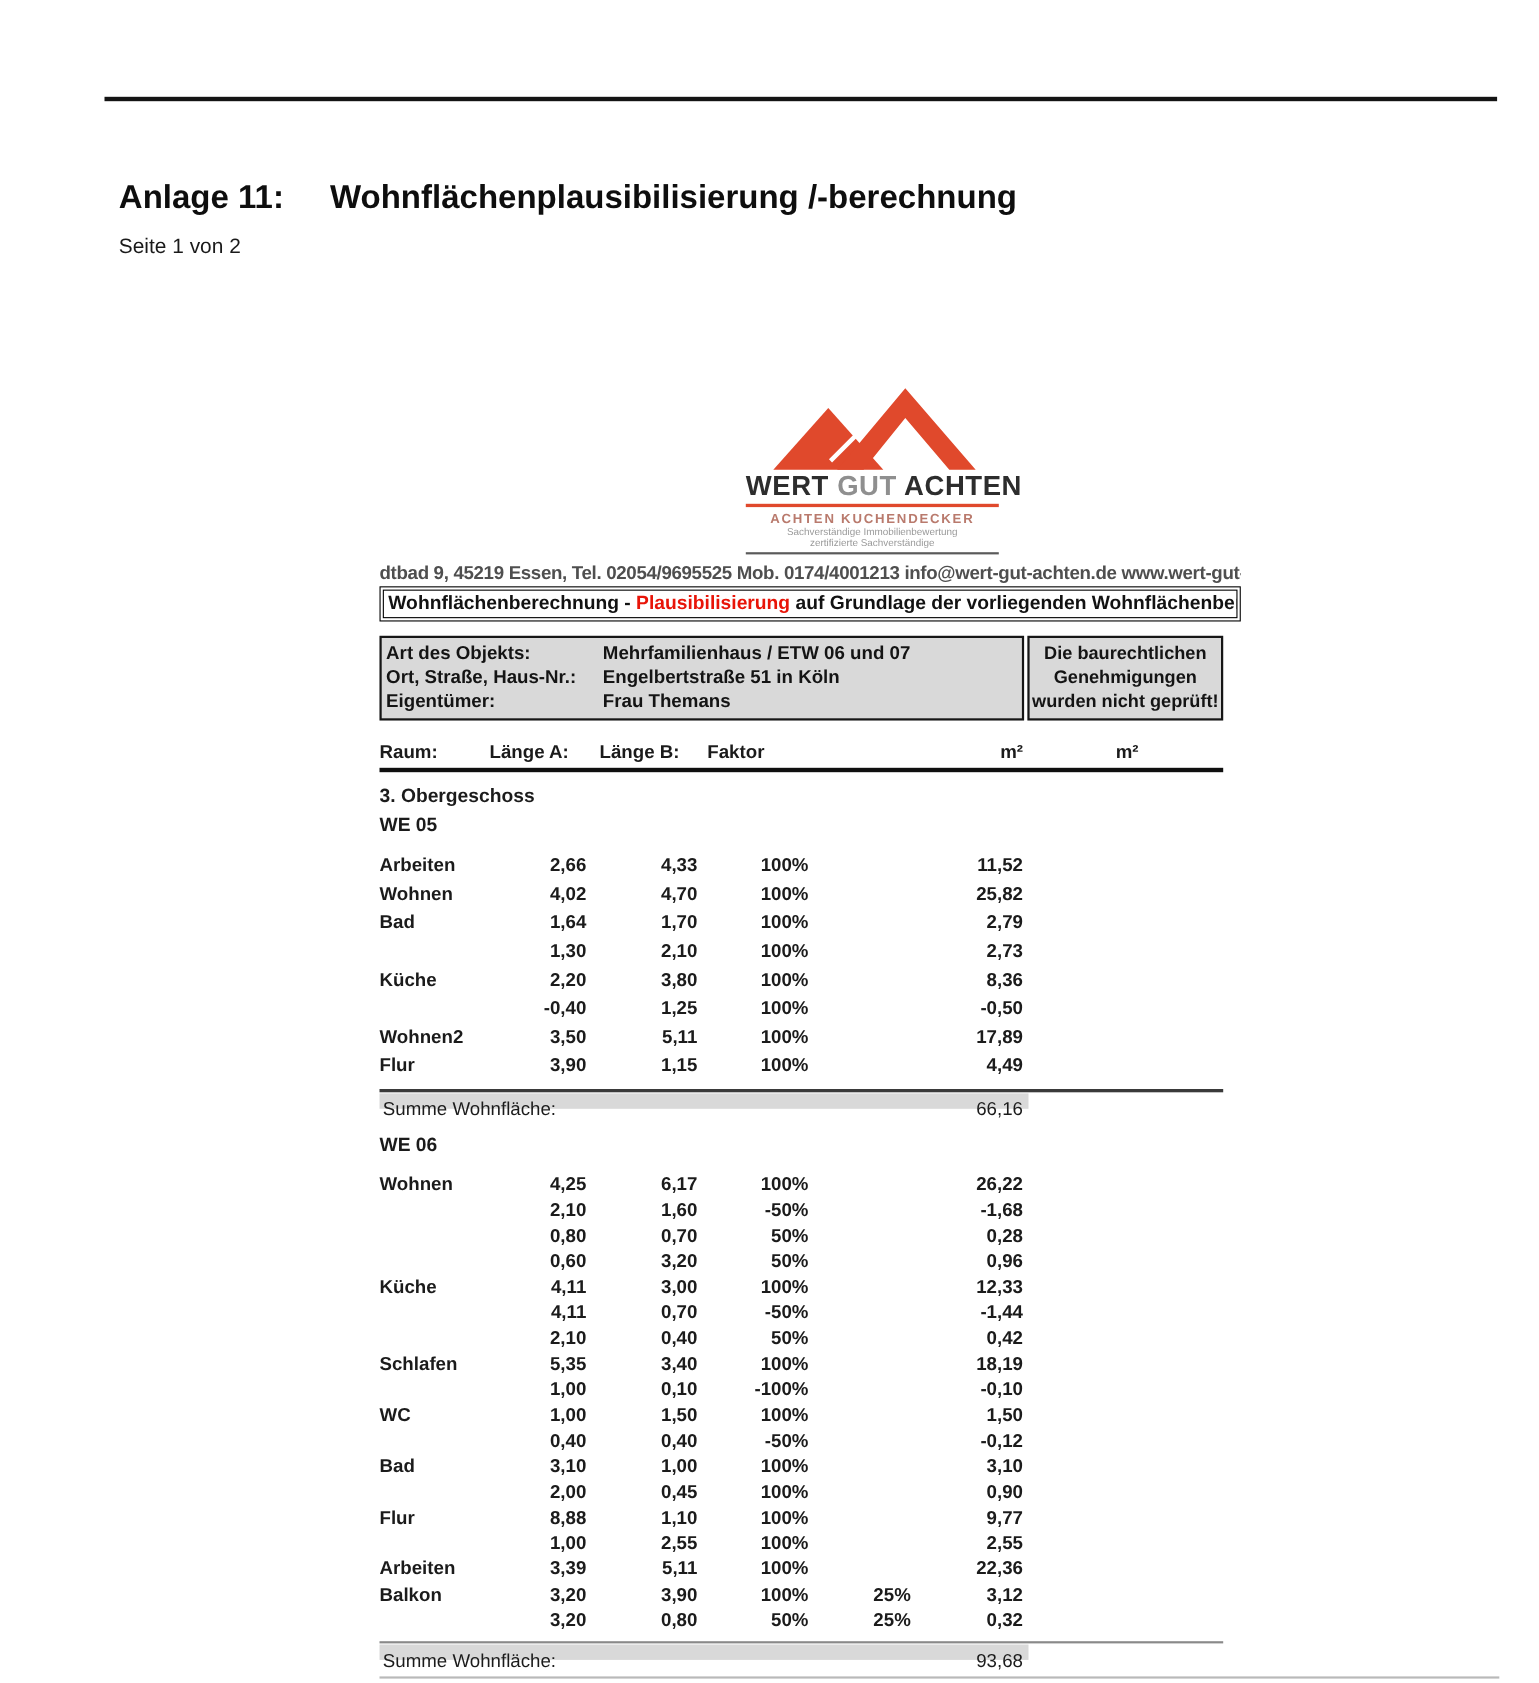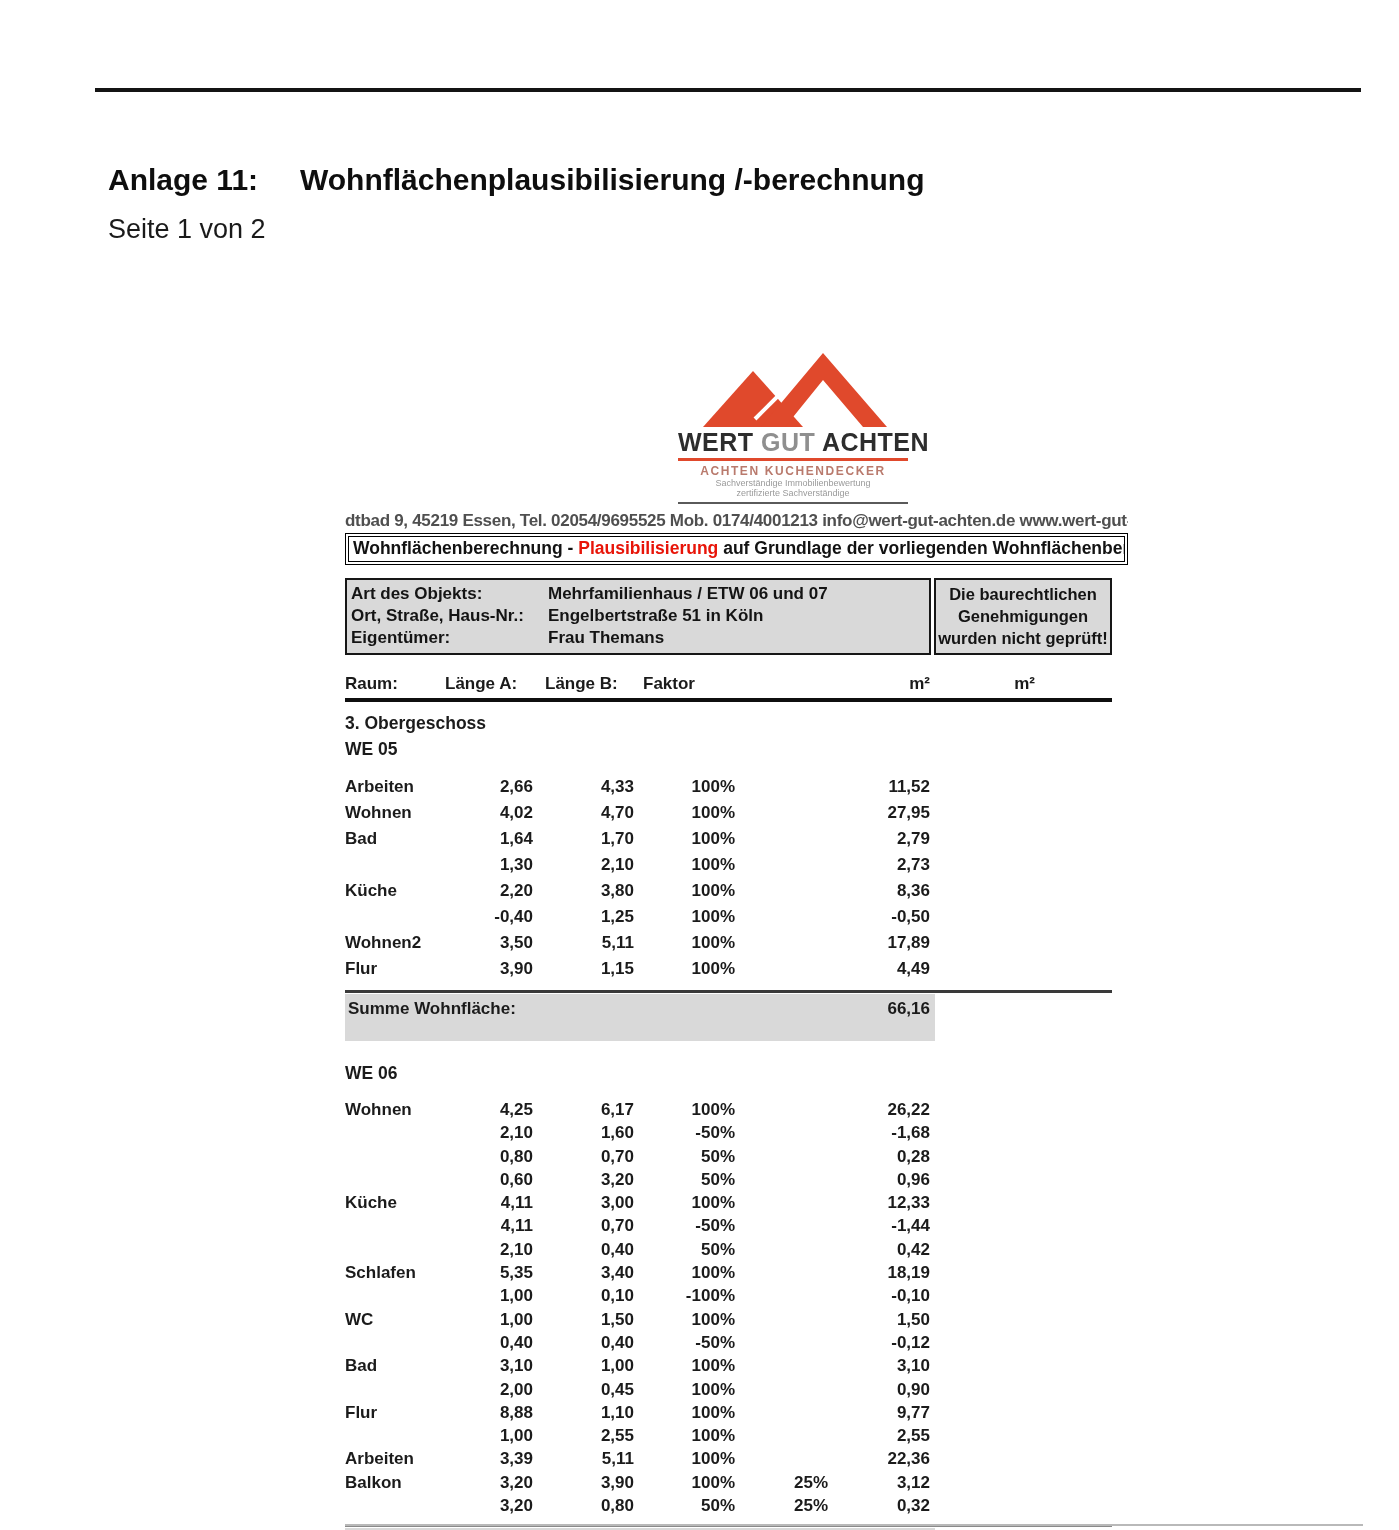--- a/index.html
+++ b/index.html
@@ -5,21 +5,21 @@
   html,body{margin:0;padding:0;background:#ffffff;}
   body{
     width:1399px;height:1530px;position:relative;overflow:hidden;
     font-family:"Liberation Sans", sans-serif;color:#1c1c1c;
   }
   .top-rule{position:absolute;left:95px;top:88px;width:1266px;height:4px;background:#141414;}
   .bottom-rule{position:absolute;left:345px;top:1524px;width:1018px;height:2px;background:#b9b9b9;}
 
   .heading{position:absolute;left:108px;top:163px;font-size:30px;font-weight:bold;color:#0e0e0e;white-space:nowrap;}
   .heading .annex-label{display:inline-block;width:192px;}
-  .page-indicator{position:absolute;left:108px;top:214px;font-size:27px;color:#1a1a1a;}
+  .page-indicator{position:absolute;left:108px;top:214px;font-size:19px;color:#1a1a1a;}
 
   .content{position:absolute;left:345px;top:349px;width:783px;}
 
   
   .logo{width:230px;margin-left:333px;text-align:center;}
   .logo svg{display:block;margin:0 auto;}
   .brand{font-size:25px;line-height:27px;font-weight:bold;letter-spacing:.5px;color:#2d2d2d;white-space:nowrap;}
   .brand .w2{color:#8f8f8f;}
   .brand-rule{height:3px;background:#e0492c;margin-top:2px;}
   .logo-person{margin-top:3px;font-size:12px;font-weight:bold;letter-spacing:1.6px;color:#b97a6d;white-space:nowrap;}
@@ -51,21 +51,21 @@
   .num{text-align:right;}
   .thead-rule{height:4px;background:#0f0f0f;margin-top:3px;}
   .floor{font-size:17.5px;margin-top:9px;line-height:24px;}
   .unit{font-size:17.5px;font-weight:bold;margin:2px 0 13px 0;line-height:24px;}
   .row{font-size:17px;height:26px;line-height:26px;}
   .sec.s1 .row{height:23.3px;line-height:23.3px;}
   .sec.s1 .unit{margin-top:20px;}
   .rows{margin-bottom:8px;}
   .sum-wrap{border-top:3px solid #3a3a3a;padding-top:1px;}
   .sum-bar{width:590px;background:#d9d9d9;display:flex;justify-content:space-between;
-           font-size:17px;font-weight:bold;height:47px;line-height:29px;padding:0 5px 0 3px;box-sizing:border-box;gap:42px;}
+           font-size:17px;font-weight:normal;height:14px;line-height:29px;padding:0 5px 0 3px;box-sizing:border-box;gap:42px;}
   .sec.s1 .sum-wrap{border-top:2px solid #8a8a8a;margin-top:4px;}
 </style>
 </head>
 <body>
 
 <div class="top-rule"></div>
 
 <div class="heading">
   <span class="annex-label">Anlage 11:</span><span>Wohnflächenplausibilisierung /-berechnung</span>
 </div>
@@ -146,21 +146,21 @@
     <span class="num"></span>
     <span></span>
   </div>
 
   <div class="grid row">
     <span class="c-room">Wohnen</span>
     <span class="num">4,02</span>
     <span class="num">4,70</span>
     <span class="num">100%</span>
     <span class="num"></span>
-    <span class="num">27,95</span>
+    <span class="num">25,82</span>
     <span class="num"></span>
     <span></span>
   </div>
 
   <div class="grid row">
     <span class="c-room">Bad</span>
     <span class="num">1,64</span>
     <span class="num">1,70</span>
     <span class="num">100%</span>
     <span class="num"></span>

